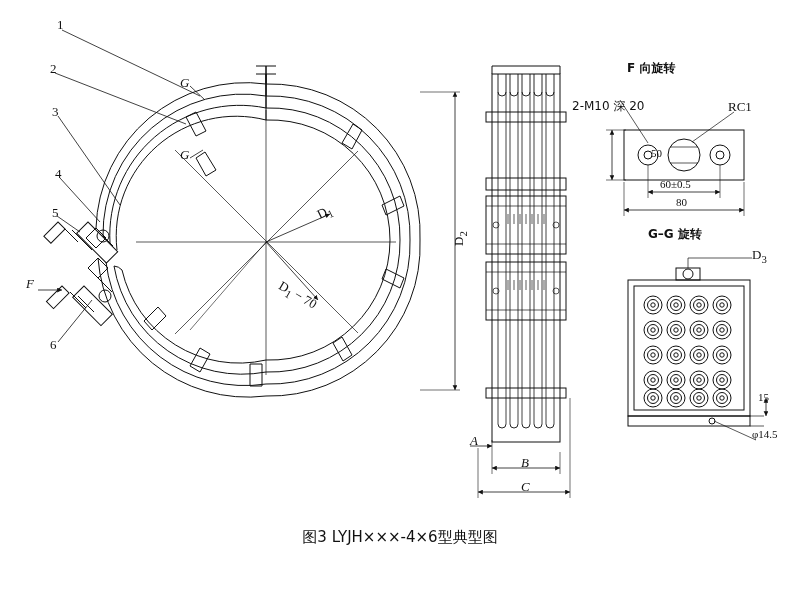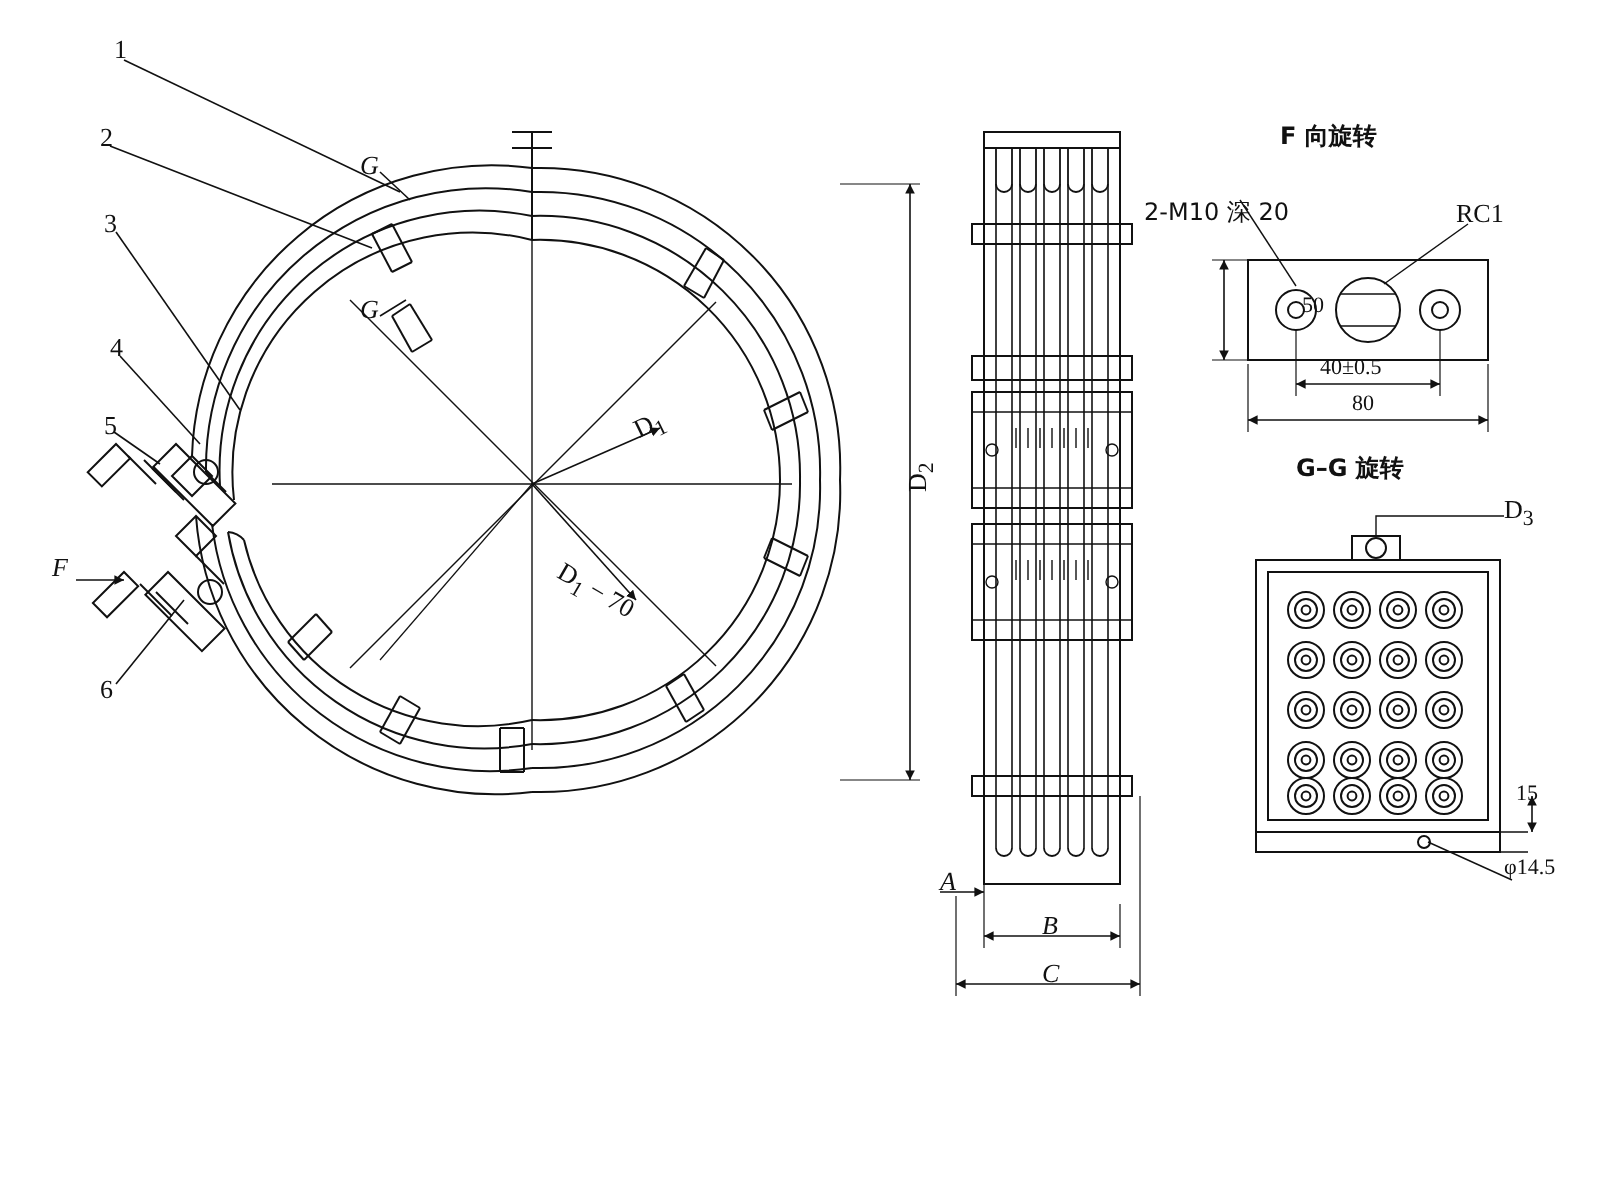--- a/index.html
+++ b/index.html
@@ -345,28 +345,29 @@
   </div>
 
   <div class="lbl" style="left:276px; top:288px; transform:rotate(30deg);">
     <span class="ital">D</span><sub>1</sub><span> − 70</span>
   </div>
 
   <div class="lbl ital" style="left:470px; top:434px;">A</div>
   <div class="lbl ital" style="left:521px; top:456px;">B</div>
   <div class="lbl ital" style="left:521px; top:480px;">C</div>
 
-  <div class="lbl cnb" style="left:640px; top:62px;text-align:center;">F 向旋转</div>
+  <div class="lbl cnb" style="left:627px; top:62px;text-align:center;">F 向旋转</div>
   <div class="lbl cn" style="left:572px; top:100px;">2-M10 深 20</div>
   <div class="lbl" style="left:728px; top:100px;">RC1</div>
   <div class="lbl small" style="left:603px; top:147px;margin-left:48px;">50</div>
-  <div class="lbl small" style="left:660px; top:178px;">40±0.5</div>
+  <div class="lbl small" style="left:660px; top:178px;">60±0.5</div>
   <div class="lbl small" style="left:676px; top:196px;">80</div>
 
   <div class="lbl cnb" style="left:648px; top:228px;">G–G 旋转</div>
   <div class="lbl" style="left:752px; top:248px;">
     <span class="ital">D</span><sub>3</sub>
   </div>
   <div class="lbl small" style="left:758px; top:391px;">15</div>
   <div class="lbl small" style="left:752px; top:428px;">φ14.5</div>
 
+  <div class="caption" style="top:528px;">图3 LYJH×××-4×6型典型图</div>
 
 </div>
 
 </body></html>

